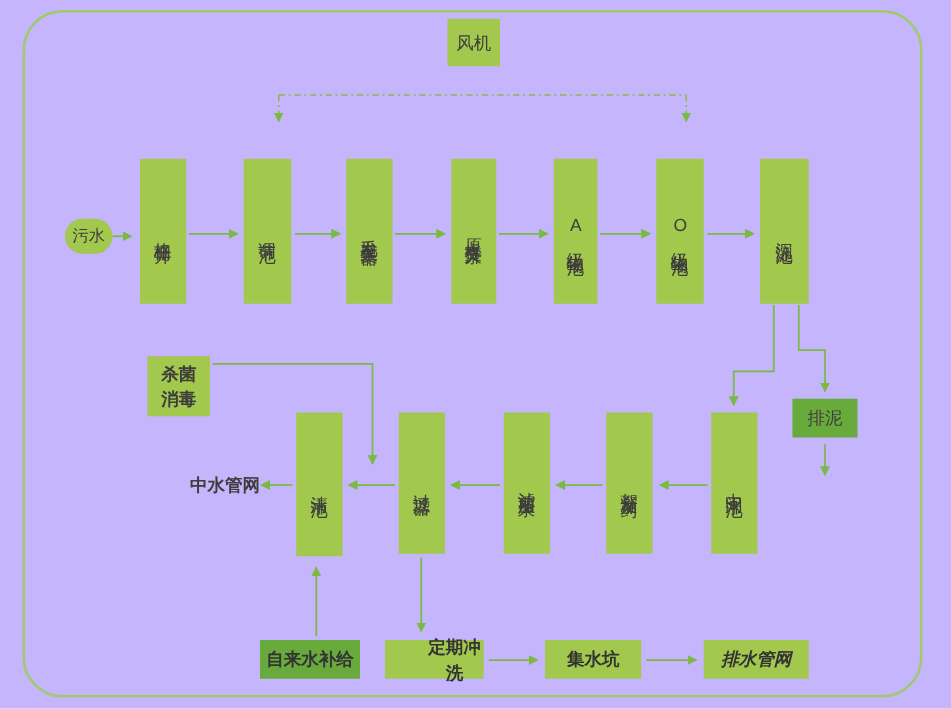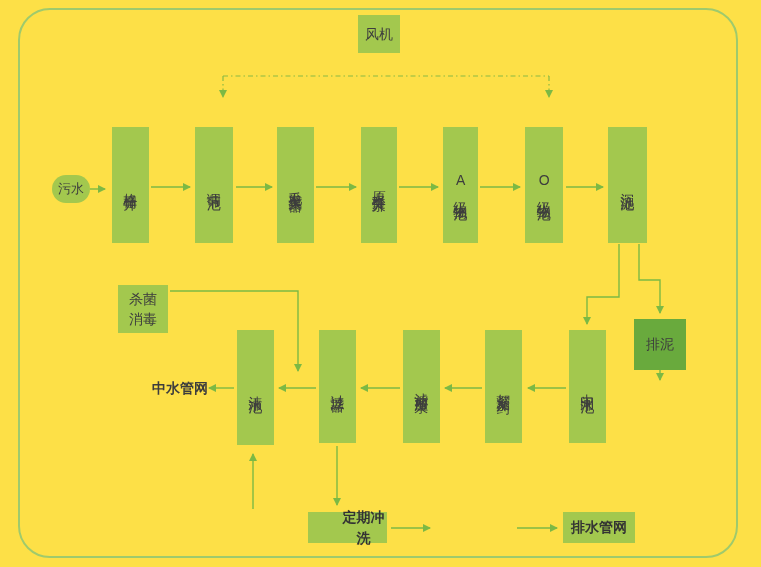--- a/index.html
+++ b/index.html
@@ -1,19 +1,19 @@
 <!DOCTYPE html>
 <html><head>
 <meta charset="utf-8">
 <style>
   html,body{margin:0;padding:0;background:#ffffff;}
   #stage{
     position:relative;
     width:761px;height:567px;
-    background:#fde047;
+    background:#c4b5fd;
     font-family:"Liberation Sans","DejaVu Sans",sans-serif;
     overflow:hidden;
   }
   .canvas-border{
     position:absolute;left:18px;top:8px;width:720px;height:550px;
     border:2px solid #9fca6c;border-radius:32px;
     box-sizing:border-box;
   }
   .box{
     position:absolute;
@@ -23,21 +23,21 @@
     font-size:14px;line-height:1.45;
     box-sizing:border-box;
     text-align:center;
   }
   .box.dark{background:#69aa3d;}
   .vtext{
     writing-mode:vertical-rl;
     text-orientation:upright;
     letter-spacing:2px;
   }
-  .wrap2{white-space:pre-line;}
+  .wrap2{white-space:pre-line;font-weight:bold;}
   .bold{font-weight:bold;color:#333333;}
   .plain-label{
     position:absolute;
     font-size:14px;font-weight:bold;color:#3d3d3d;
     white-space:nowrap;
   }
   svg.overlay{position:absolute;left:0;top:0;pointer-events:none;}
   .flowline{stroke:#7cb944;stroke-width:1.4;fill:none;}
   .dashline{stroke:#8ab944;stroke-width:1.2;fill:none;stroke-dasharray:5 3 1.5 3;}
 </style>
@@ -114,21 +114,21 @@
     </div>
 
   <div class="box vtext" style="left:525px;top:127px;width:38px;height:116px;">
       <span>O级生物池</span>
     </div>
 
   <div class="box vtext" style="left:608px;top:127px;width:39px;height:116px;">
       <span>沉淀池</span>
     </div>
 
-  <div class="box dark" style="left:634px;top:319px;width:52px;height:51px;">
+  <div class="box dark" style="left:634px;top:319px;width:52px;height:31px;">
       <span>排泥</span>
     </div>
 
 
   <div class="box vtext" style="left:569px;top:330px;width:37px;height:113px;">
       <span>中间水池</span>
     </div>
 
   <div class="box vtext" style="left:485px;top:330px;width:37px;height:113px;">
       <span>絮凝加药</span>
@@ -144,23 +144,29 @@
 
   <div class="box vtext" style="left:237px;top:330px;width:37px;height:115px;">
       <span>清水池</span>
     </div>
 
   <div class="box wrap2" style="left:118px;top:285px;width:50px;height:48px;"><span>杀菌
 消毒</span></div>
 
   <div class="plain-label" style="left:152px;top:380px;">中水管网</div>
 
+  <div class="box dark bold" style="left:208px;top:512px;width:80px;height:31px;">
+      <span>自来水补给</span>
+    </div>
 
   <div class="box bold" style="left:308px;top:512px;width:79px;height:31px;padding-left:32px;">
       <span>定期冲洗</span>
     </div>
 
+  <div class="box bold" style="left:436px;top:512px;width:77px;height:31px;">
+      <span>集水坑</span>
+    </div>
 
-  <div class="box bold" style="left:563px;top:512px;width:72px;height:31px;">
+  <div class="box bold" style="left:563px;top:512px;width:84px;height:31px;font-style:italic;">
       <span>排水管网</span>
     </div>
 
 </div>
 
 </body></html>

